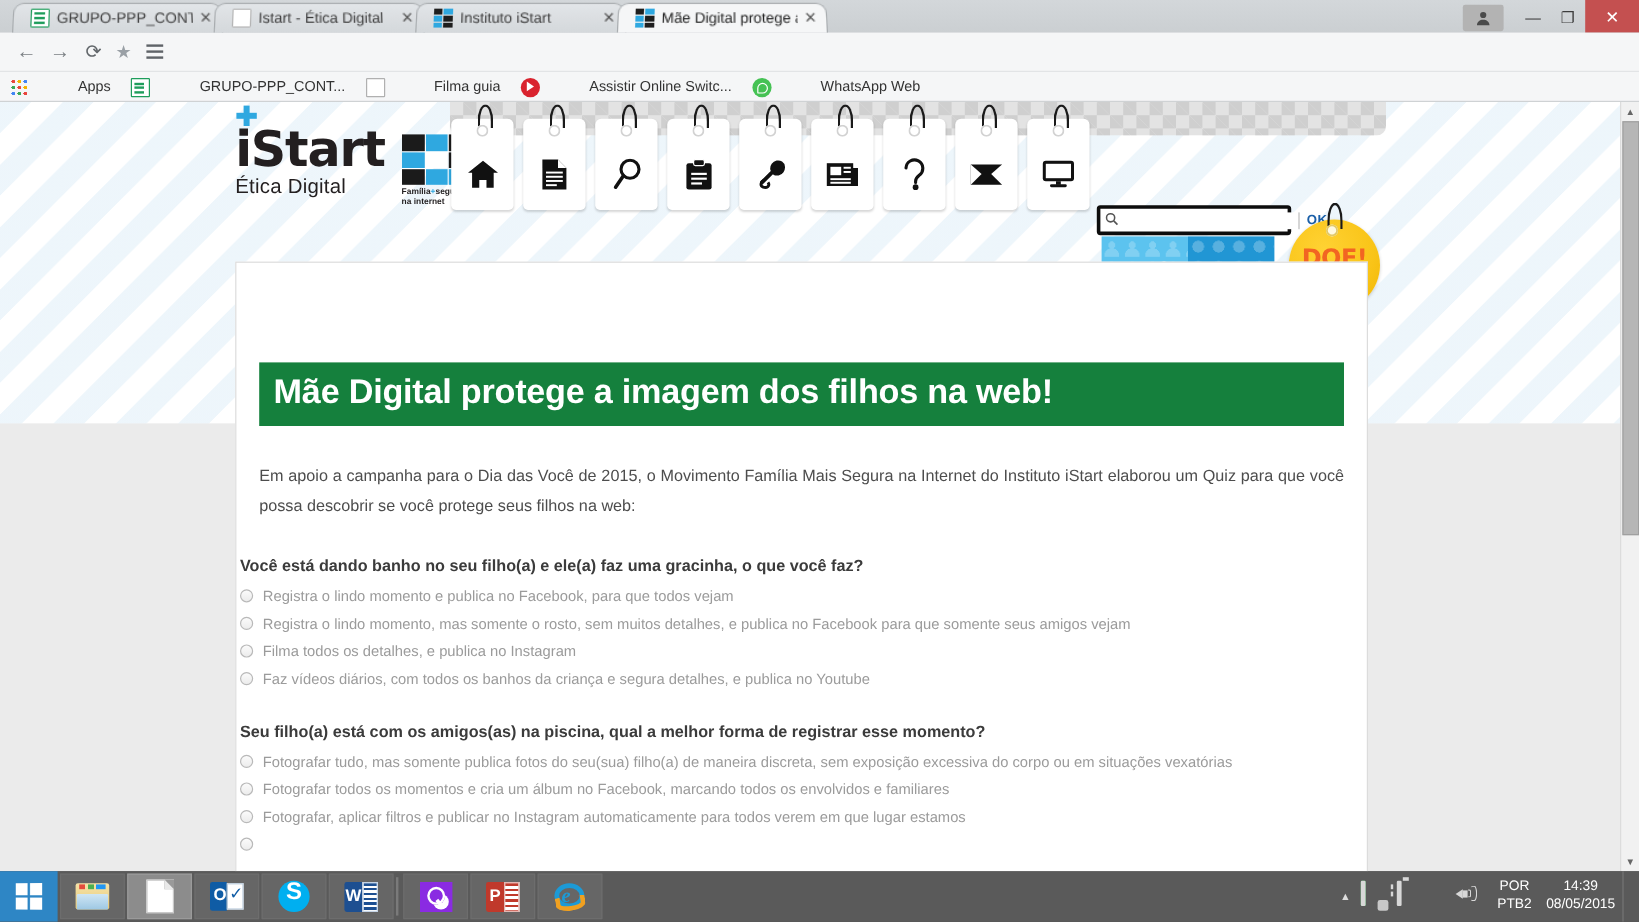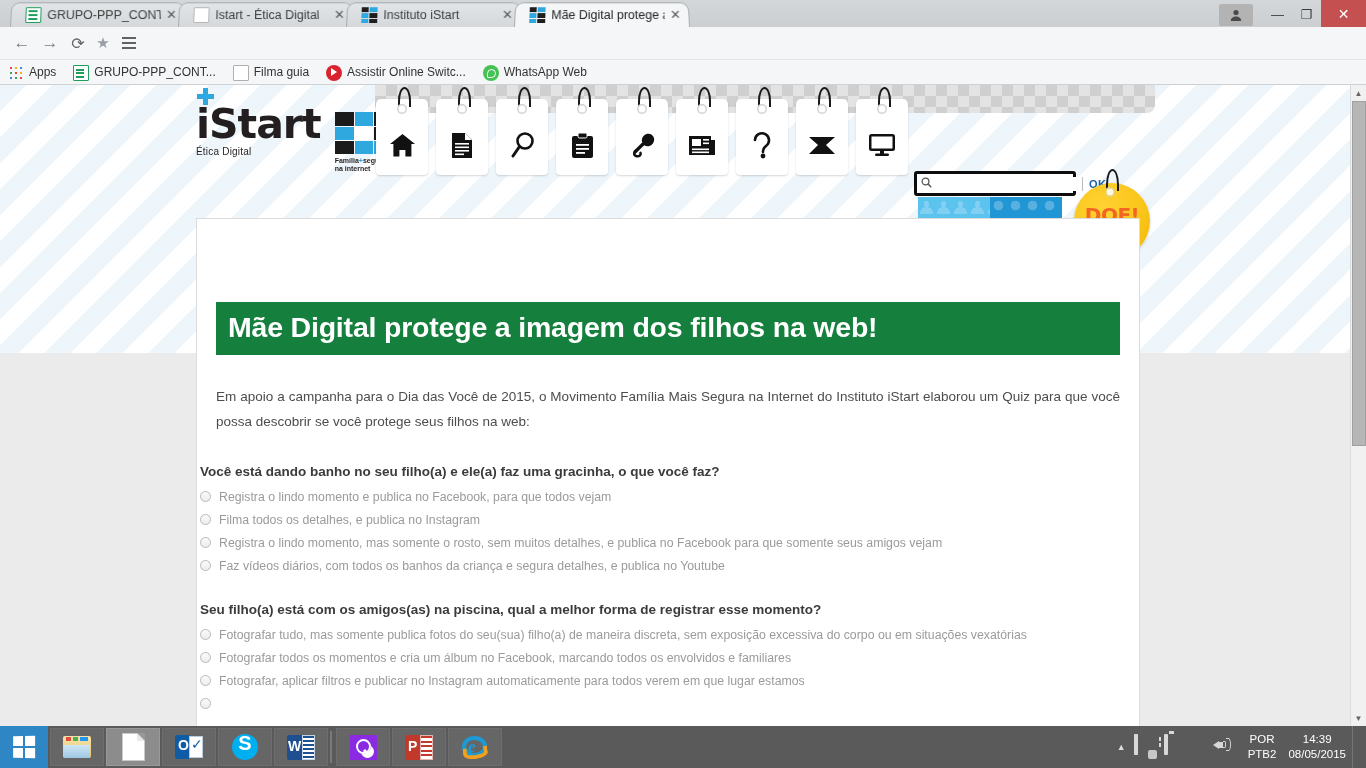--- a/index.html
+++ b/index.html
@@ -174,21 +174,21 @@
   .bookmarks {
     height: 25px;
     background: #f5f6f7;
     display: flex;
     align-items: center;
     padding-left: 8px;
     border-bottom: 1px solid #cfd2d4;
     font-size: 12px;
     color: #333;
   }
-  .bm { display: flex; align-items: center; margin-right: 17px; white-space: nowrap; }
+  .bm { display: flex; align-items: center; margin-right: 17px; white-space: nowrap; gap: 36px; }
   .bm .bmicon { width: 16px; height: 16px; margin-right: 5px; position: relative; flex: 0 0 16px; }
   .ic-apps {
     background-image:
       radial-gradient(circle, #e8453c 50%, transparent 52%),
       radial-gradient(circle, #f5b400 50%, transparent 52%),
       radial-gradient(circle, #4285f4 50%, transparent 52%),
       radial-gradient(circle, #3aa757 50%, transparent 52%),
       radial-gradient(circle, #e8453c 50%, transparent 52%),
       radial-gradient(circle, #f5b400 50%, transparent 52%),
       radial-gradient(circle, #4285f4 50%, transparent 52%),
@@ -273,21 +273,21 @@
   }
   .logo-word .idot {
     position: absolute; left: 1px; top: -15px;
     width: 17px; height: 17px;
     background:
       linear-gradient(#2fa8e0,#2fa8e0) 6px 0/5px 17px no-repeat,
       linear-gradient(#2fa8e0,#2fa8e0) 0 6px/17px 5px no-repeat;
   }
   .logo-sub {
     font-family: "Liberation Sans", sans-serif;
-    font-size: 10px;
+    font-size: 17px;
     color: #231f20;
     margin-top: 1px;
     letter-spacing: 0.2px;
   }
   .logo-flag {
     margin-left: 14px; margin-top: 9px;
     width: 58px;
   }
   .flag-grid {
     width: 58px; height: 42px;
@@ -902,25 +902,25 @@
       <p class="intro">Em apoio a campanha para o Dia das Você de 2015, o Movimento Família Mais Segura na Internet do Instituto iStart elaborou um Quiz para que você possa descobrir se você protege seus filhos na web:</p>
 
       <div class="qblock first">
         <div class="qtitle">Você está dando banho no seu filho(a) e ele(a) faz uma gracinha, o que você faz?</div>
         <label class="opt">
           <span class="radio"></span>
           <span>Registra o lindo momento e publica no Facebook, para que todos vejam</span>
         </label>
         <label class="opt">
           <span class="radio"></span>
-          <span>Filma todos os detalhes, e publica no Instagram</span>
+          <span>Registra o lindo momento, mas somente o rosto, sem muitos detalhes, e publica no Facebook para que somente seus amigos vejam</span>
         </label>
         <label class="opt">
           <span class="radio"></span>
-          <span>Registra o lindo momento, mas somente o rosto, sem muitos detalhes, e publica no Facebook para que somente seus amigos vejam</span>
+          <span>Filma todos os detalhes, e publica no Instagram</span>
         </label>
         <label class="opt">
           <span class="radio"></span>
           <span>Faz vídeos diários, com todos os banhos da criança e segura detalhes, e publica no Youtube</span>
         </label>
       </div>
 
       <div class="qgap"></div>
 
       <div class="qblock">

